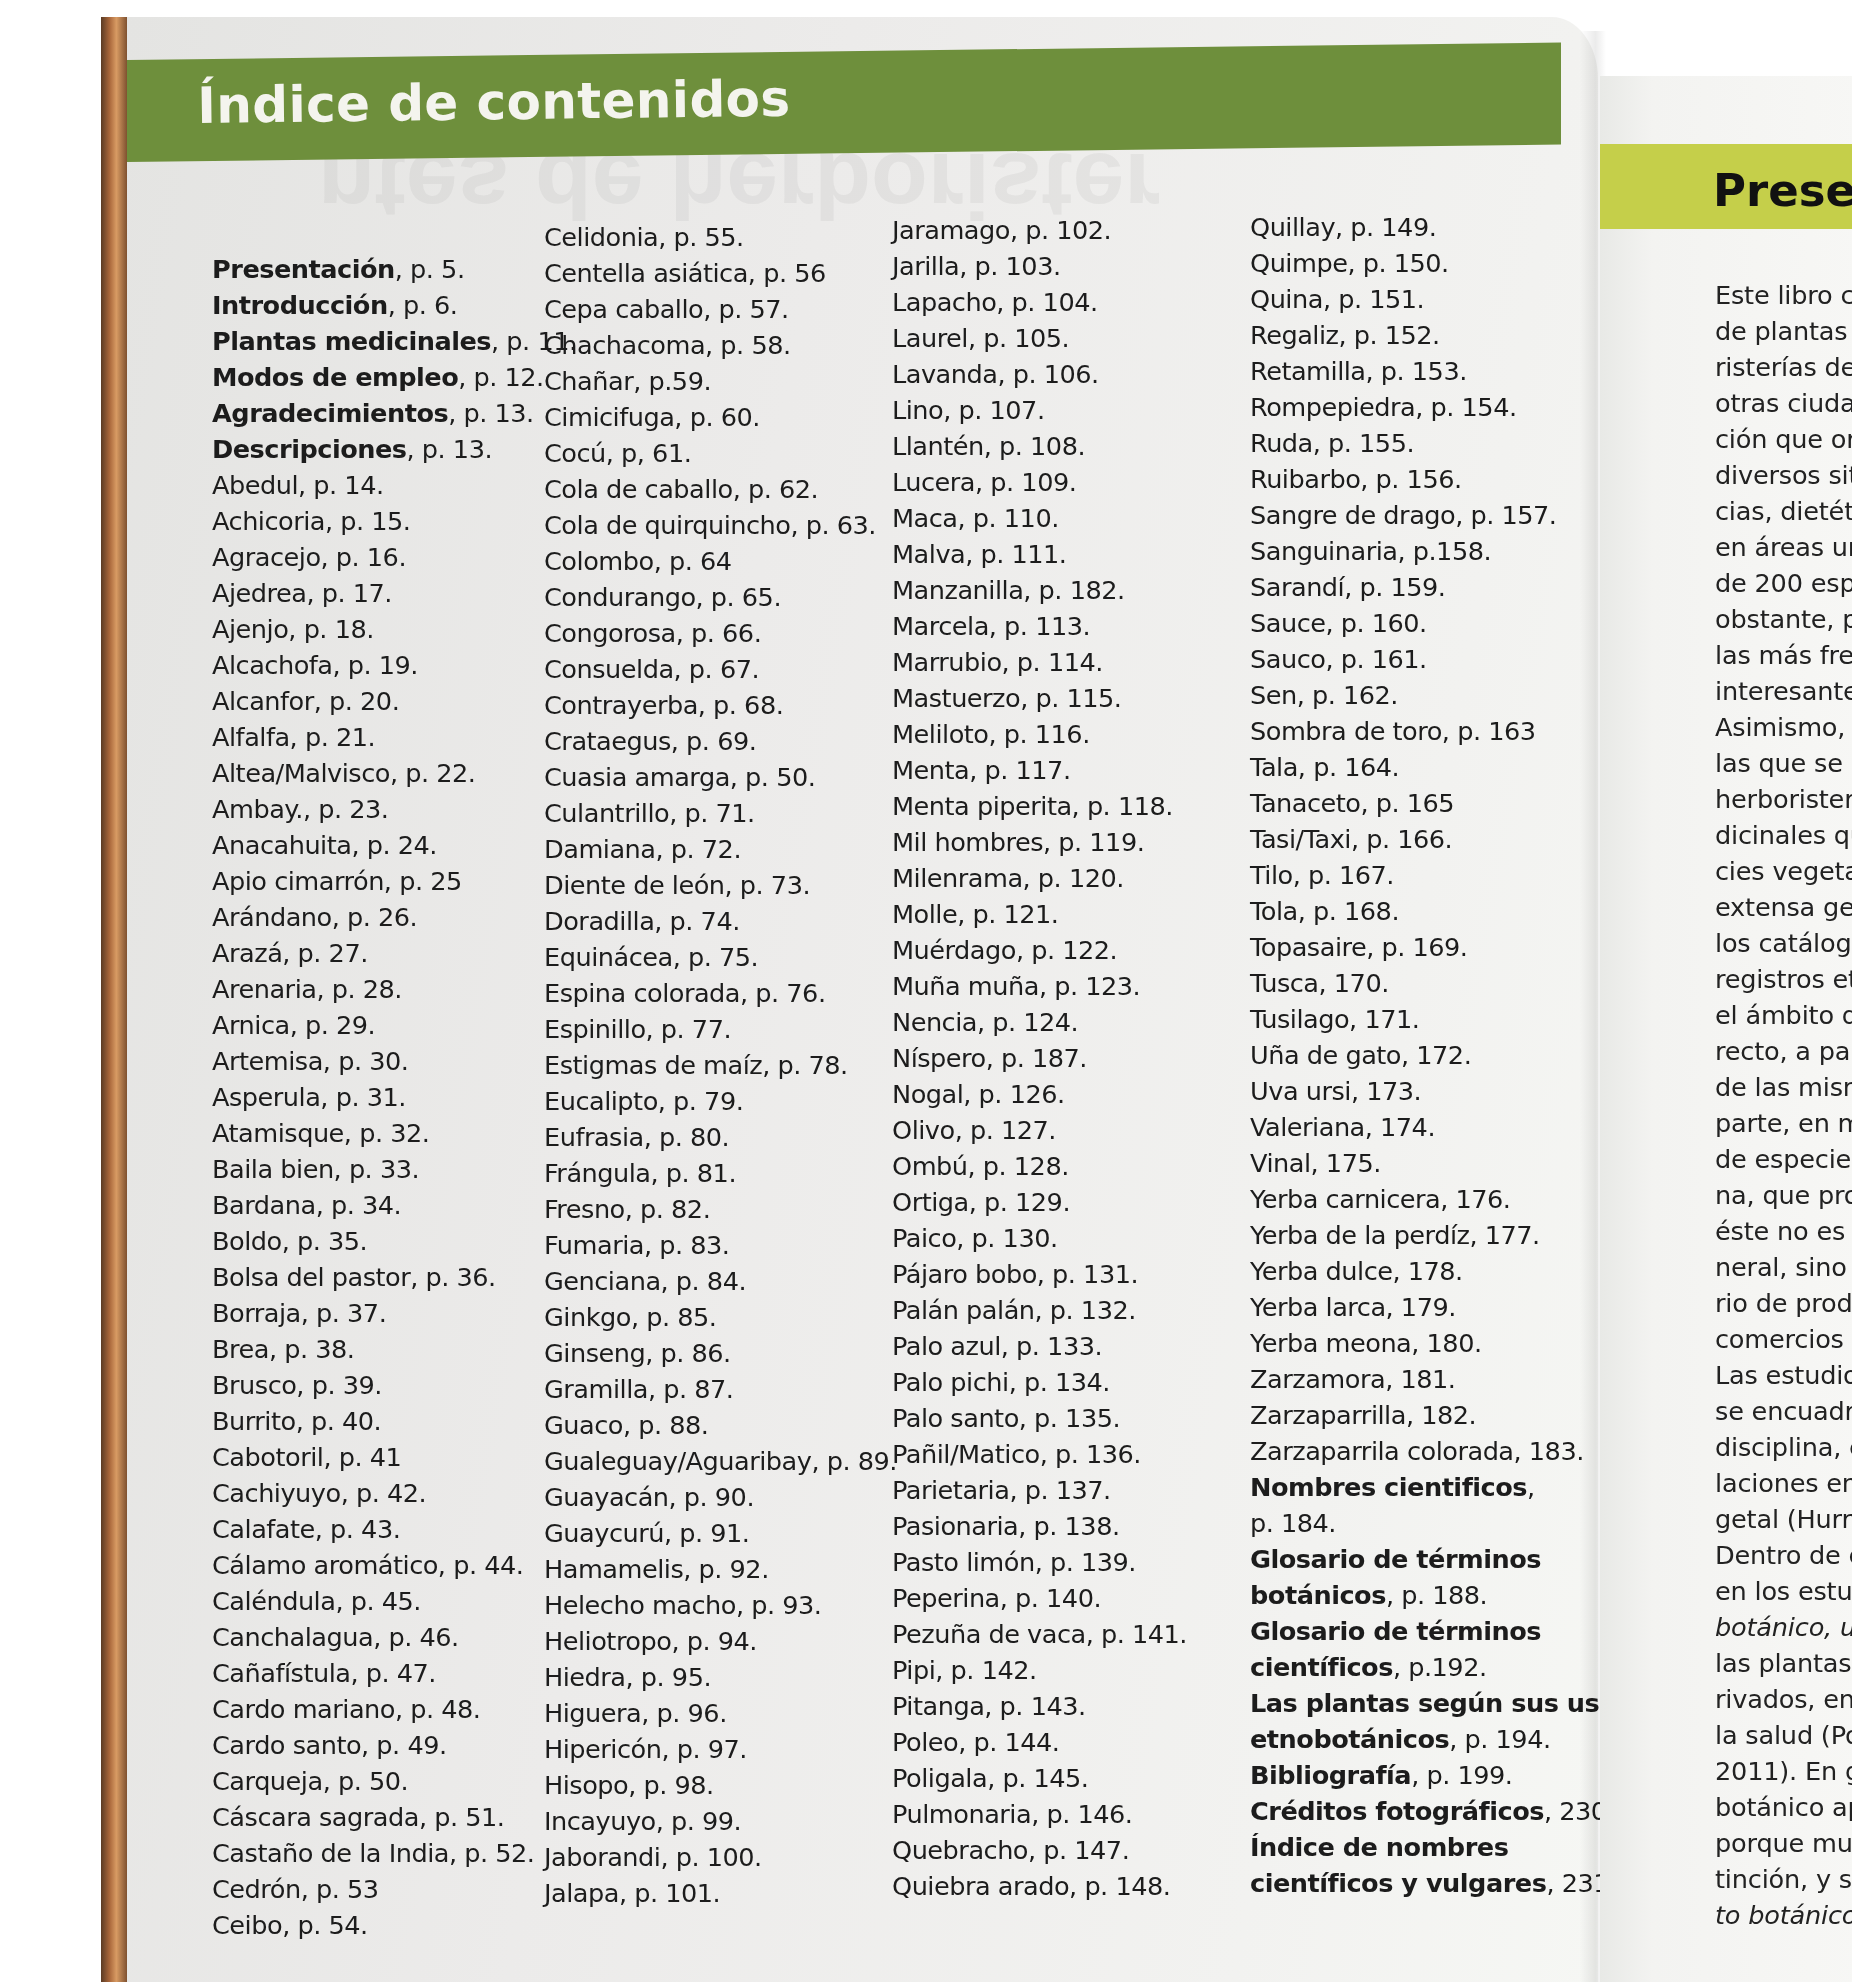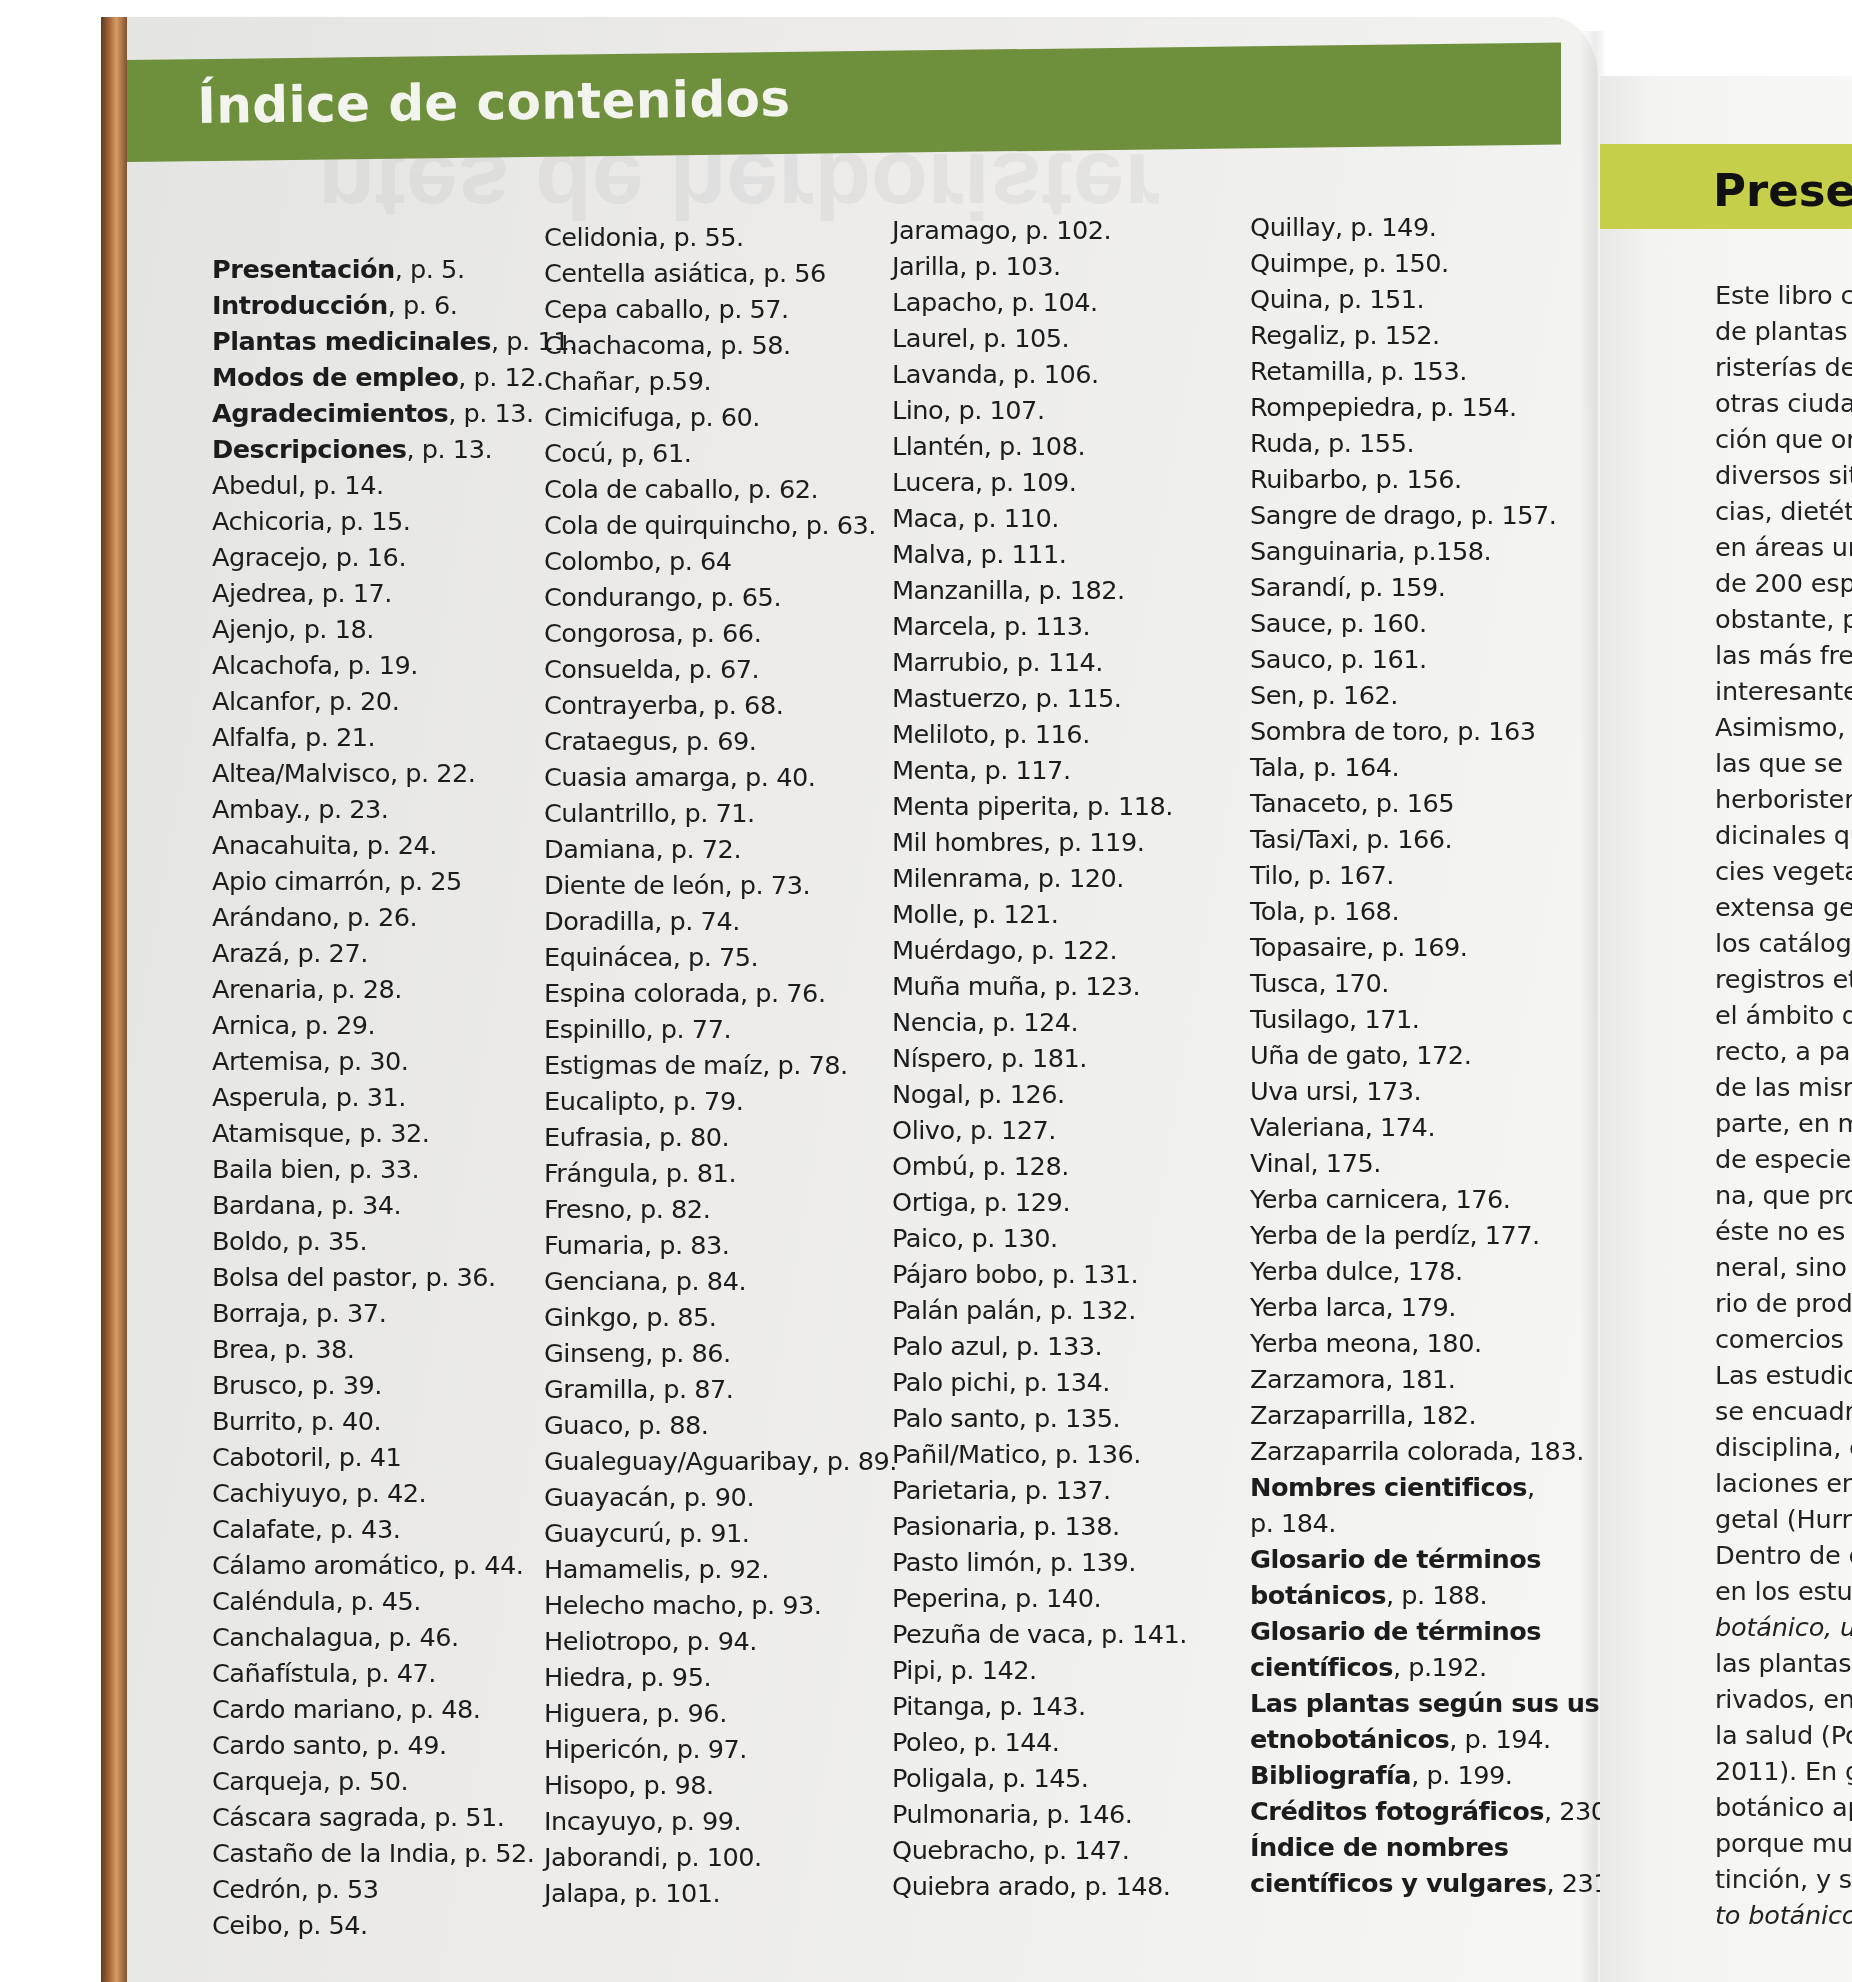--- a/index.html
+++ b/index.html
@@ -143,21 +143,21 @@
       <span class="entry"><span>Cimicifuga, p. 60.</span></span>
       <span class="entry"><span>Cocú, p, 61.</span></span>
       <span class="entry"><span>Cola de caballo, p. 62.</span></span>
       <span class="entry"><span>Cola de quirquincho, p. 63.</span></span>
       <span class="entry"><span>Colombo, p. 64</span></span>
       <span class="entry"><span>Condurango, p. 65.</span></span>
       <span class="entry"><span>Congorosa, p. 66.</span></span>
       <span class="entry"><span>Consuelda, p. 67.</span></span>
       <span class="entry"><span>Contrayerba, p. 68.</span></span>
       <span class="entry"><span>Crataegus, p. 69.</span></span>
-      <span class="entry"><span>Cuasia amarga, p. 40.</span></span>
+      <span class="entry"><span>Cuasia amarga, p. 50.</span></span>
       <span class="entry"><span>Culantrillo, p. 71.</span></span>
       <span class="entry"><span>Damiana, p. 72.</span></span>
       <span class="entry"><span>Diente de león, p. 73.</span></span>
       <span class="entry"><span>Doradilla, p. 74.</span></span>
       <span class="entry"><span>Equinácea, p. 75.</span></span>
       <span class="entry"><span>Espina colorada, p. 76.</span></span>
       <span class="entry"><span>Espinillo, p. 77.</span></span>
       <span class="entry"><span>Estigmas de maíz, p. 78.</span></span>
       <span class="entry"><span>Eucalipto, p. 79.</span></span>
       <span class="entry"><span>Eufrasia, p. 80.</span></span>
@@ -200,21 +200,21 @@
       <span class="entry"><span>Mastuerzo, p. 115.</span></span>
       <span class="entry"><span>Meliloto, p. 116.</span></span>
       <span class="entry"><span>Menta, p. 117.</span></span>
       <span class="entry"><span>Menta piperita, p. 118.</span></span>
       <span class="entry"><span>Mil hombres, p. 119.</span></span>
       <span class="entry"><span>Milenrama, p. 120.</span></span>
       <span class="entry"><span>Molle, p. 121.</span></span>
       <span class="entry"><span>Muérdago, p. 122.</span></span>
       <span class="entry"><span>Muña muña, p. 123.</span></span>
       <span class="entry"><span>Nencia, p. 124.</span></span>
-      <span class="entry"><span>Níspero, p. 181.</span></span>
+      <span class="entry"><span>Níspero, p. 187.</span></span>
       <span class="entry"><span>Nogal, p. 126.</span></span>
       <span class="entry"><span>Olivo, p. 127.</span></span>
       <span class="entry"><span>Ombú, p. 128.</span></span>
       <span class="entry"><span>Ortiga, p. 129.</span></span>
       <span class="entry"><span>Paico, p. 130.</span></span>
       <span class="entry"><span>Pájaro bobo, p. 131.</span></span>
       <span class="entry"><span>Palán palán, p. 132.</span></span>
       <span class="entry"><span>Palo azul, p. 133.</span></span>
       <span class="entry"><span>Palo pichi, p. 134.</span></span>
       <span class="entry"><span>Palo santo, p. 135.</span></span>

